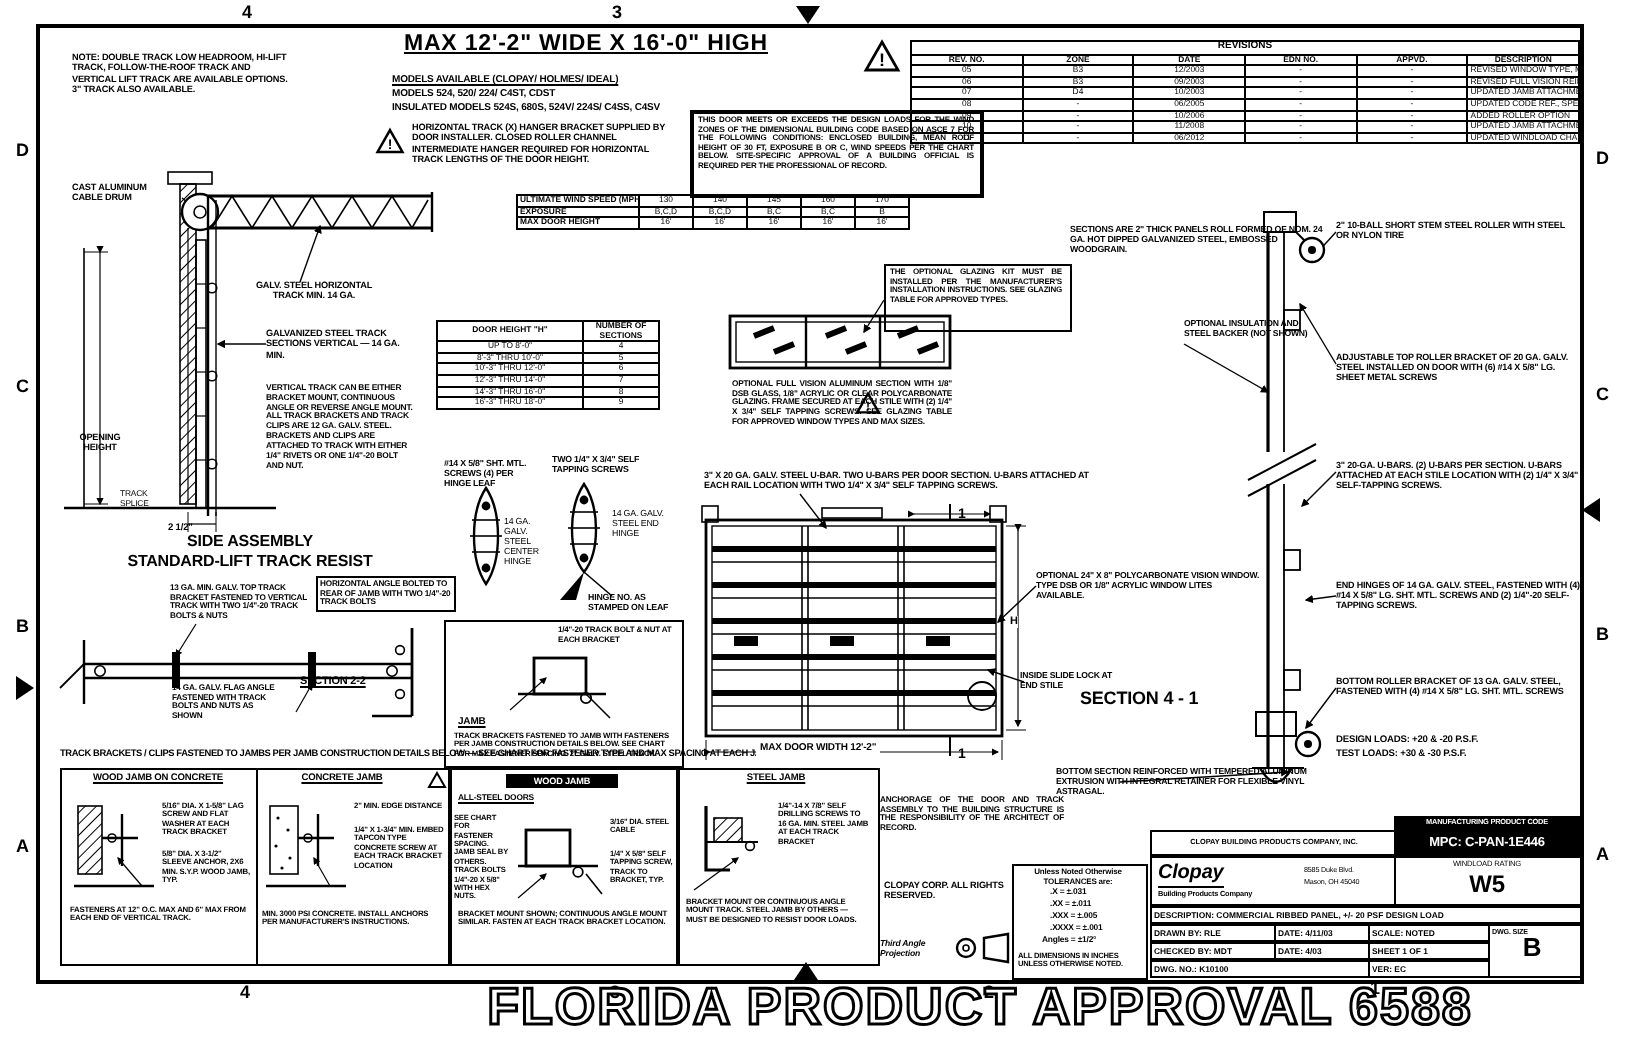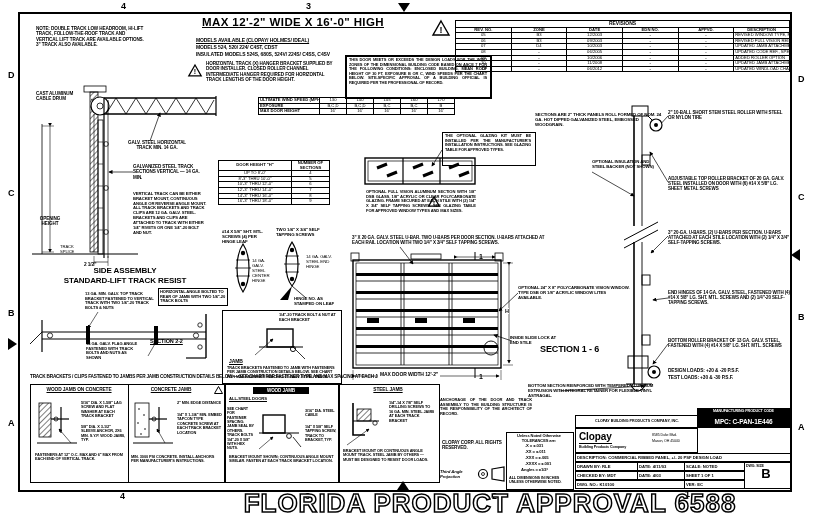--- a/index.html
+++ b/index.html
@@ -401,21 +401,21 @@
     <text x="9" y="13" font-size="9" font-weight="bold" text-anchor="middle" font-family="Liberation Sans, sans-serif">!</text>
   </svg>
   <div class="box" style="left:442px;top:132px;width:92px;height:32px;border-width:1.5px">
     <div class="t b j" style="left:2px;top:1px;width:86px;font-size:4px">THE OPTIONAL GLAZING KIT MUST BE INSTALLED PER THE MANUFACTURER'S INSTALLATION INSTRUCTIONS. SEE GLAZING TABLE FOR APPROVED TYPES.</div>
   </div>
 
   <div class="t b" style="left:592px;top:160px;width:64px;font-size:4.3px">OPTIONAL INSULATION AND STEEL BACKER (NOT SHOWN)</div>
 
   <div class="t b" style="left:518px;top:286px;width:112px;font-size:4.3px">OPTIONAL 24" X 8" POLYCARBONATE VISION WINDOW. TYPE DSB OR 1/8" ACRYLIC WINDOW LITES AVAILABLE.</div>
   <div class="t b" style="left:510px;top:336px;width:52px;font-size:4.3px">INSIDE SLIDE LOCK AT END STILE</div>
-  <div class="t b nw" style="left:540px;top:344px;font-size:9px">SECTION 1 - 6</div>
+  <div class="t b nw" style="left:540px;top:344px;font-size:9px">SECTION 4 - 1</div>
   <div class="t b" style="left:528px;top:384px;width:128px;font-size:4.3px">BOTTOM SECTION REINFORCED WITH TEMPERED ALUMINUM EXTRUSION WITH INTEGRAL RETAINER FOR FLEXIBLE VINYL ASTRAGAL.</div>
 
   <svg style="left:618px;top:100px" width="46" height="300" viewBox="0 0 46 300">
     <rect x="14" y="6" width="16" height="10" fill="none" stroke="#000" stroke-width="1"></rect>
     <line x1="30" y1="16" x2="36" y2="22" stroke="#000" stroke-width="1"></line>
     <circle cx="38" cy="25" r="6" fill="#fff" stroke="#000" stroke-width="1.2"></circle>
     <circle cx="38" cy="25" r="2" fill="#000"></circle>
     <line x1="16" y1="16" x2="16" y2="284" stroke="#000" stroke-width="1.6"></line>
     <line x1="24" y1="16" x2="24" y2="284" stroke="#000" stroke-width="0.9"></line>
     <rect x="24" y="55" width="8" height="10" fill="none" stroke="#000" stroke-width="0.9"></rect>
@@ -521,24 +521,28 @@
     <div class="t b" style="left:18px;top:29px;width:46px;font-size:4.2px">.XXXX = ±.001</div>
     <div class="t b" style="left:14px;top:35px;width:50px;font-size:4.2px">Angles = ±1/2°</div>
     <div class="t b" style="left:2px;top:43px;width:60px;font-size:3.8px">ALL DIMENSIONS IN INCHES UNLESS OTHERWISE NOTED.</div>
   </div>
 
   <div class="abs" style="left:575px;top:408px;width:215px;height:81px">
     <div class="t b bar c" style="left:122px;top:0;width:93px;height:7px;font-size:3.7px;line-height:7px">MANUFACTURING PRODUCT CODE</div>
     <div class="t b bar c nw" style="left:122px;top:7px;width:93px;height:13px;font-size:6.5px;line-height:13px">MPC: C-PAN-1E446</div>
     <div class="cell c" style="left:0;top:7px;width:120px;height:11px;font-size:3.7px;line-height:11px;text-align:center;font-weight:bold">CLOPAY BUILDING PRODUCTS COMPANY, INC.</div>
     <div class="cell" style="left:0;top:20px;width:120px;height:23px">
-      <div class="t b nw" style="left:3px;top:2px;font-size:10px;border-bottom:1.5px solid #000">Clopay</div>
+      <div class="t b nw" style="left:3px;top:2px;font-size:10px;font-style:italic;border-bottom:1.5px solid #000">Clopay</div>
       <div class="t b nw" style="left:3px;top:16px;font-size:3.7px">Building Products Company</div>
       <div class="t nw" style="left:76px;top:4px;font-size:3.6px">8585 Duke Blvd.</div>
       <div class="t nw" style="left:76px;top:10px;font-size:3.6px">Mason, OH 45040</div>
+    </div>
+    <div class="cell c" style="left:122px;top:20px;width:91px;height:23px">
+      <div class="t c nw" style="left:0;top:1px;width:91px;font-size:3.8px">WINDLOAD RATING</div>
+      <div class="t b c nw" style="left:0;top:7px;width:91px;font-size:12px">W5</div>
     </div>
     <div class="cell b" style="left:0;top:45px;width:213px;height:7px;font-weight:bold;line-height:7px">DESCRIPTION: COMMERCIAL RIBBED PANEL, +/- 20 PSF DESIGN LOAD</div>
     <div class="cell b" style="left:0;top:54px;width:60px;height:7px;font-weight:bold;line-height:7px">DRAWN BY: RLE</div>
     <div class="cell b" style="left:62px;top:54px;width:45px;height:7px;font-weight:bold;line-height:7px">DATE: 4/11/03</div>
     <div class="cell b" style="left:109px;top:54px;width:58px;height:7px;font-weight:bold;line-height:7px">SCALE: NOTED</div>
     <div class="cell" style="left:169px;top:54px;width:44px;height:25px">
       <div class="t b nw" style="left:1px;top:1px;font-size:3.6px">DWG. SIZE</div>
       <div class="t b c nw" style="left:0;top:4px;width:42px;font-size:13px">B</div>
     </div>
     <div class="cell b" style="left:0;top:63px;width:60px;height:7px;font-weight:bold;line-height:7px">CHECKED BY: MDT</div>

